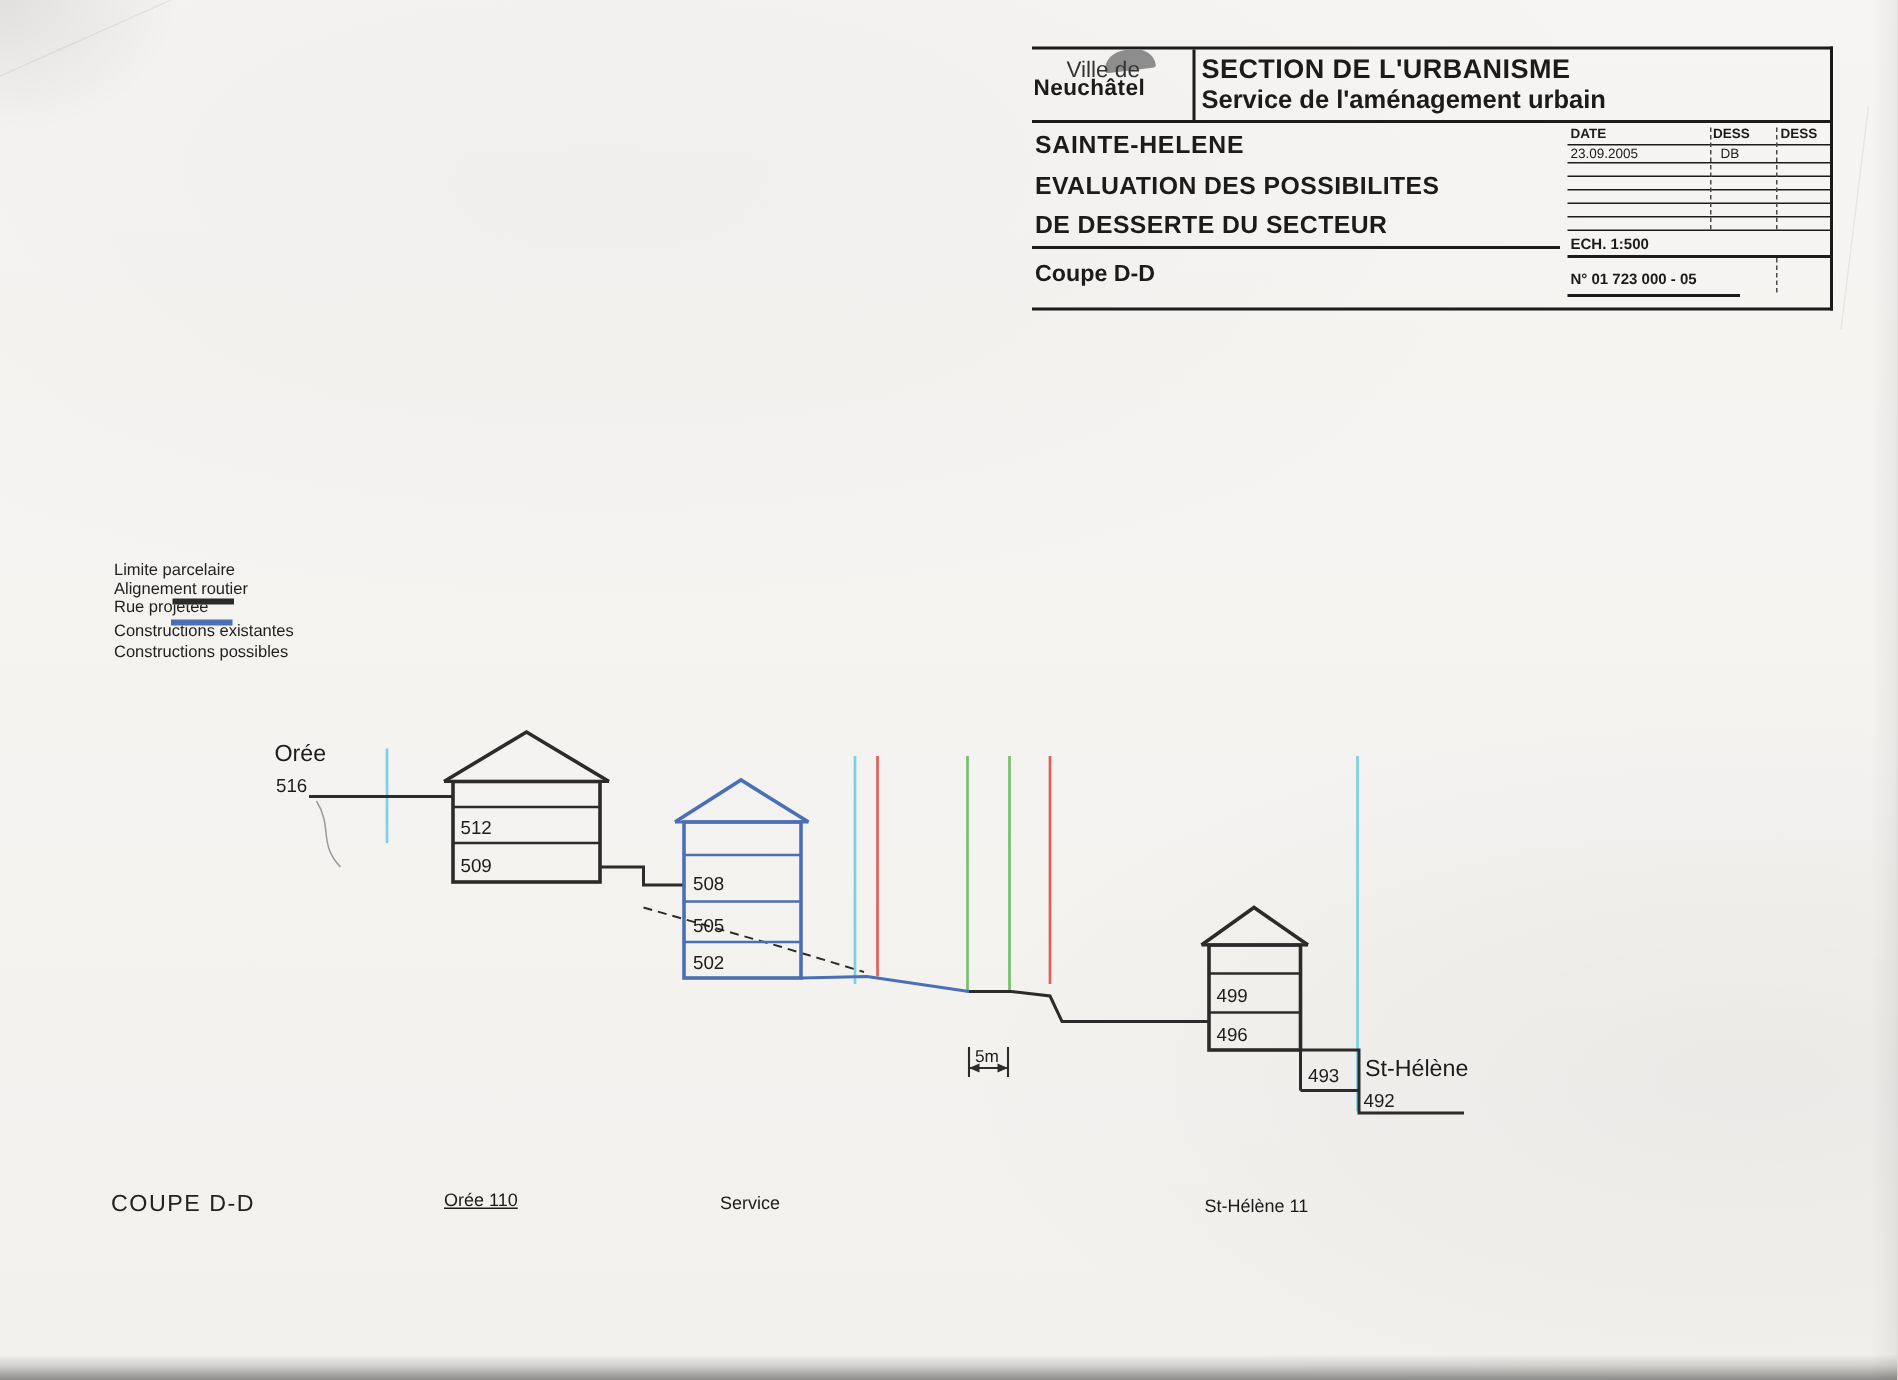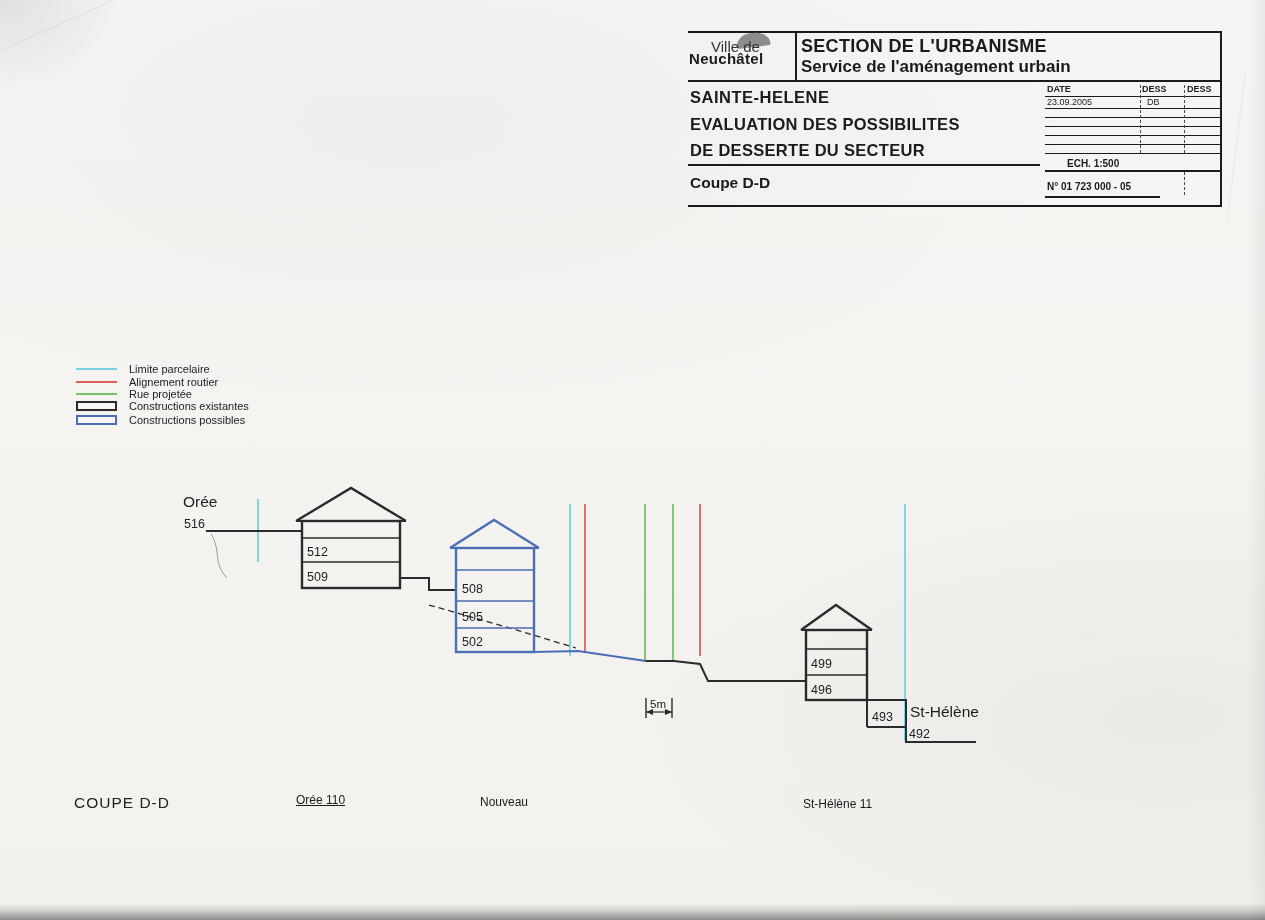--- a/index.html
+++ b/index.html
@@ -11,21 +11,21 @@
       linear-gradient(#f6f5f3,#f2f1ee);
     font-family:"Liberation Sans",sans-serif;
   }
   .t{position:absolute;font-family:"Liberation Sans",sans-serif;color:#1b1b1b;white-space:nowrap;line-height:1.1;}
   .b{font-weight:bold;}
   .hl{position:absolute;background:#1b1b1b;height:1px;}
   .vl{position:absolute;background:#1b1b1b;width:1.5px;}
   .dashv{position:absolute;width:0;border-left:1.5px dashed #4a4a4a;}
   .umbrella{position:absolute;left:736px;top:33px;width:34px;height:14px;background:#8d8d8d;
             border-radius:17px 17px 3px 3px / 14px 14px 2px 2px;transform:rotate(-7deg);}
-  .lg-row{position:absolute;left:76px;display:flex;align-items:center;gap:12px;height:13px;}
+  .lg-row{position:absolute;left:76px;display:flex;align-items:center;gap:12px;height:13px;flex-direction:column;}
   .lg-line{width:41px;height:2px;}
   .lg-rect{width:41px;height:10px;box-sizing:border-box;background:#f6f5f3;}
   .lg-label{font-size:11px;color:#222;white-space:nowrap;}
   svg text{font-family:"Liberation Sans",sans-serif;font-size:12.5px;fill:#1d1d1d;}
   svg text.big{font-size:15.5px;}
   svg text.sm{font-size:11.5px;}
   .bottom-band{position:absolute;left:0;bottom:0;width:100%;height:17px;
     background:linear-gradient(rgba(0,0,0,0) 0%, rgba(0,0,0,0.14) 45%, rgba(0,0,0,0.42) 100%);}
   .crease1{position:absolute;left:-25px;top:28px;width:150px;height:1px;background:rgba(0,0,0,0.06);transform:rotate(-24deg);}
   .crease2{position:absolute;left:1236px;top:70px;width:1px;height:150px;background:rgba(0,0,0,0.06);transform:rotate(7deg);}
@@ -71,21 +71,21 @@
       <div class="hl" style="left:1045px;top:108px;width:175px;"></div>
       <div class="hl" style="left:1045px;top:117px;width:175px;"></div>
       <div class="hl" style="left:1045px;top:126px;width:175px;"></div>
       <div class="hl" style="left:1045px;top:135px;width:175px;"></div>
       <div class="hl" style="left:1045px;top:144px;width:175px;"></div>
       <div class="hl" style="left:1045px;top:153px;width:175px;"></div>
       <div class="dashv" style="left:1140px;top:85px;height:68px;"></div>
       <div class="dashv" style="left:1184px;top:85px;height:68px;"></div>
       <div class="dashv" style="left:1184px;top:172px;height:23px;"></div>
 
-      <div class="t b" style="left:1047px;top:158px;font-size:10px;margin-left:20px;">ECH.  1:500</div>
+      <div class="t b" style="left:1047px;top:158px;font-size:10px;">ECH.  1:500</div>
       <div class="hl" style="left:1045px;top:170px;width:175px;height:1.5px;"></div>
       <div class="t b" style="left:1047px;top:181px;font-size:10px;">N° 01 723 000 - 05</div>
       <div class="hl" style="left:1045px;top:196px;width:115px;height:1.5px;"></div>
     </div>
   </div>
 
   <div>
     <div class="lg-row" style="top:362px;">
       <div class="lg-line" style="background:#7ad0e6;"></div>
       <div class="lg-label">Limite parcelaire</div>
@@ -178,21 +178,21 @@
       <text x="650" y="708" class="sm">5m</text>
     </g>
 
     <text x="183" y="507" class="big">Orée</text>
     <text x="184" y="528">516</text>
     <text x="910" y="717" class="big">St-Hélène</text>
   </svg>
 
   <div class="t" style="left:74px;top:794px;font-size:15.5px;letter-spacing:1px;font-weight:500;color:#222;">COUPE D-D</div>
   <div class="t" style="left:296px;top:794px;font-size:12px;text-decoration:underline;">Orée 110</div>
-  <div class="t" style="left:480px;top:796px;font-size:12px;">Nouveau</div>
+  <div class="t" style="left:480px;top:796px;font-size:12px;">Service</div>
   <div class="t" style="left:803px;top:798px;font-size:12px;">St-Hélène 11</div>
 
   <div class="corner-shadow"></div>
   <div class="crease1"></div>
   <div class="crease2"></div>
   <div class="right-shadow"></div>
   <div class="bottom-band"></div>
 </div>
 
 </body></html>

